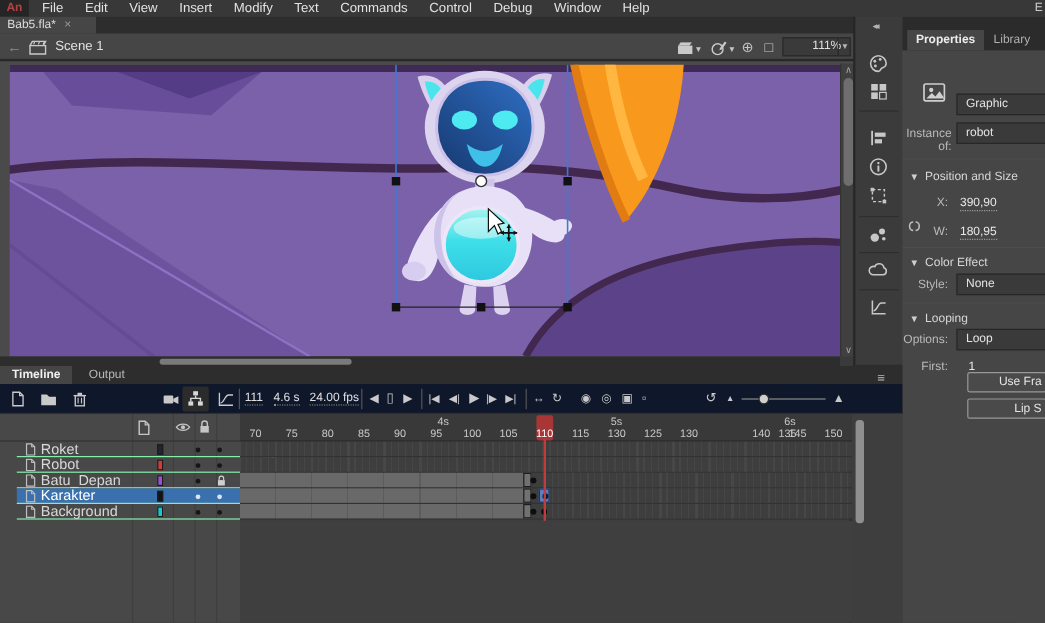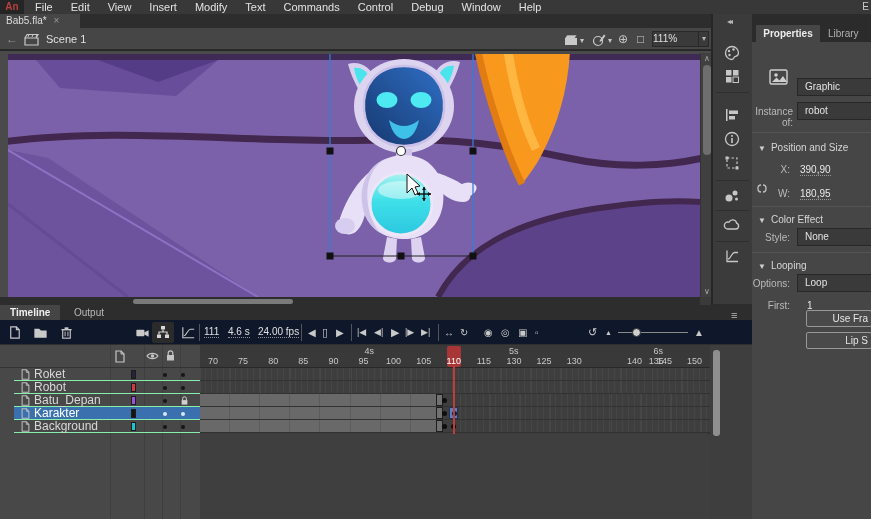--- a/index.html
+++ b/index.html
@@ -19,21 +19,21 @@
   
   #tabbar{left:0;top:14px;width:712px;height:14px;background:#2d2d2d}
   #doctab{left:0;top:0;width:80px;height:14px;background:#464646;color:#dcdcdc;font-size:10px;line-height:14px;padding-left:6px}
   #doctab .close{color:#9a9a9a;margin-left:7px;font-size:10px}
 
   
   #scenebar{left:0;top:28px;width:712px;height:22px;background:#464646;border-bottom:1px solid #2a2a2a}
   .sb-txt{color:#e0e0e0;font-size:11px;line-height:22px}
   .sb-icon{color:#c5c5c5;font-size:12px;line-height:22px}
   #zoom-box{left:652px;top:3px;width:57px;height:16px;background:#3a3a3a;border:1px solid #292929;color:#e0e0e0;font-size:10px;line-height:14px}
-  #zoom-box .zv{position:absolute;left:0;width:40px;}
+  #zoom-box .zv{position:absolute;left:16px;width:40px;text-align:center}
   #zoom-box .zd{position:absolute;right:2px;top:0;color:#b5b5b5;font-size:8px;line-height:14px;border-left:1px solid #292929;padding-left:3px}
 
   
   #stage{left:0;top:50px;width:712px;height:255px;background:#4a4a4a;border-top:1px solid #262626}
   #scene-svg{left:8px;top:3px}
   #stage-vscroll{left:700px;top:2px;width:12px;height:244px;background:#404040;border-left:1px solid #333}
   #stage-vscroll .arr{position:absolute;left:0;width:12px;text-align:center;color:#a8a8a8;font-size:8px}
   #vthumb{left:2px;top:12px;width:8px;height:90px;background:#6e6e6e;border-radius:4px}
   #stage-hscroll{left:0;top:246px;width:700px;height:9px;background:#2d2d2d}
   #hthumb{left:133px;top:2px;width:160px;height:5px;background:#7a7a7a;border-radius:3px}

